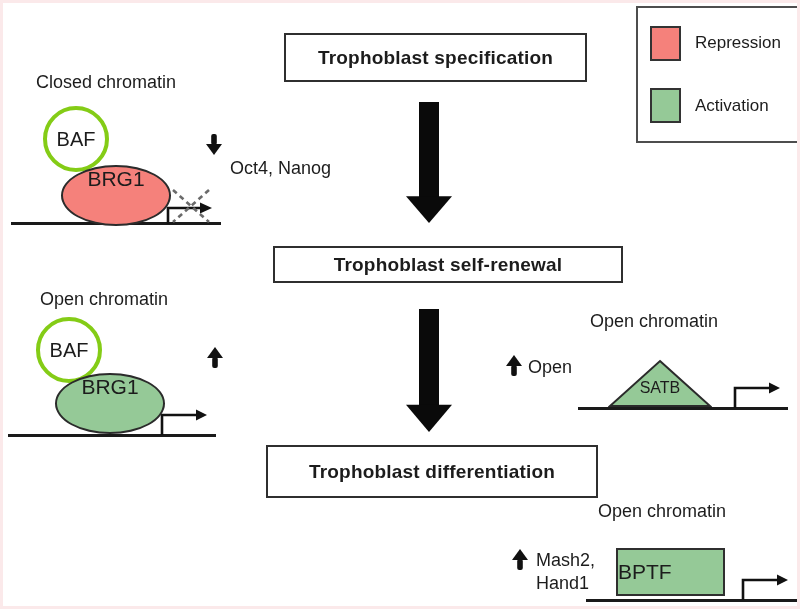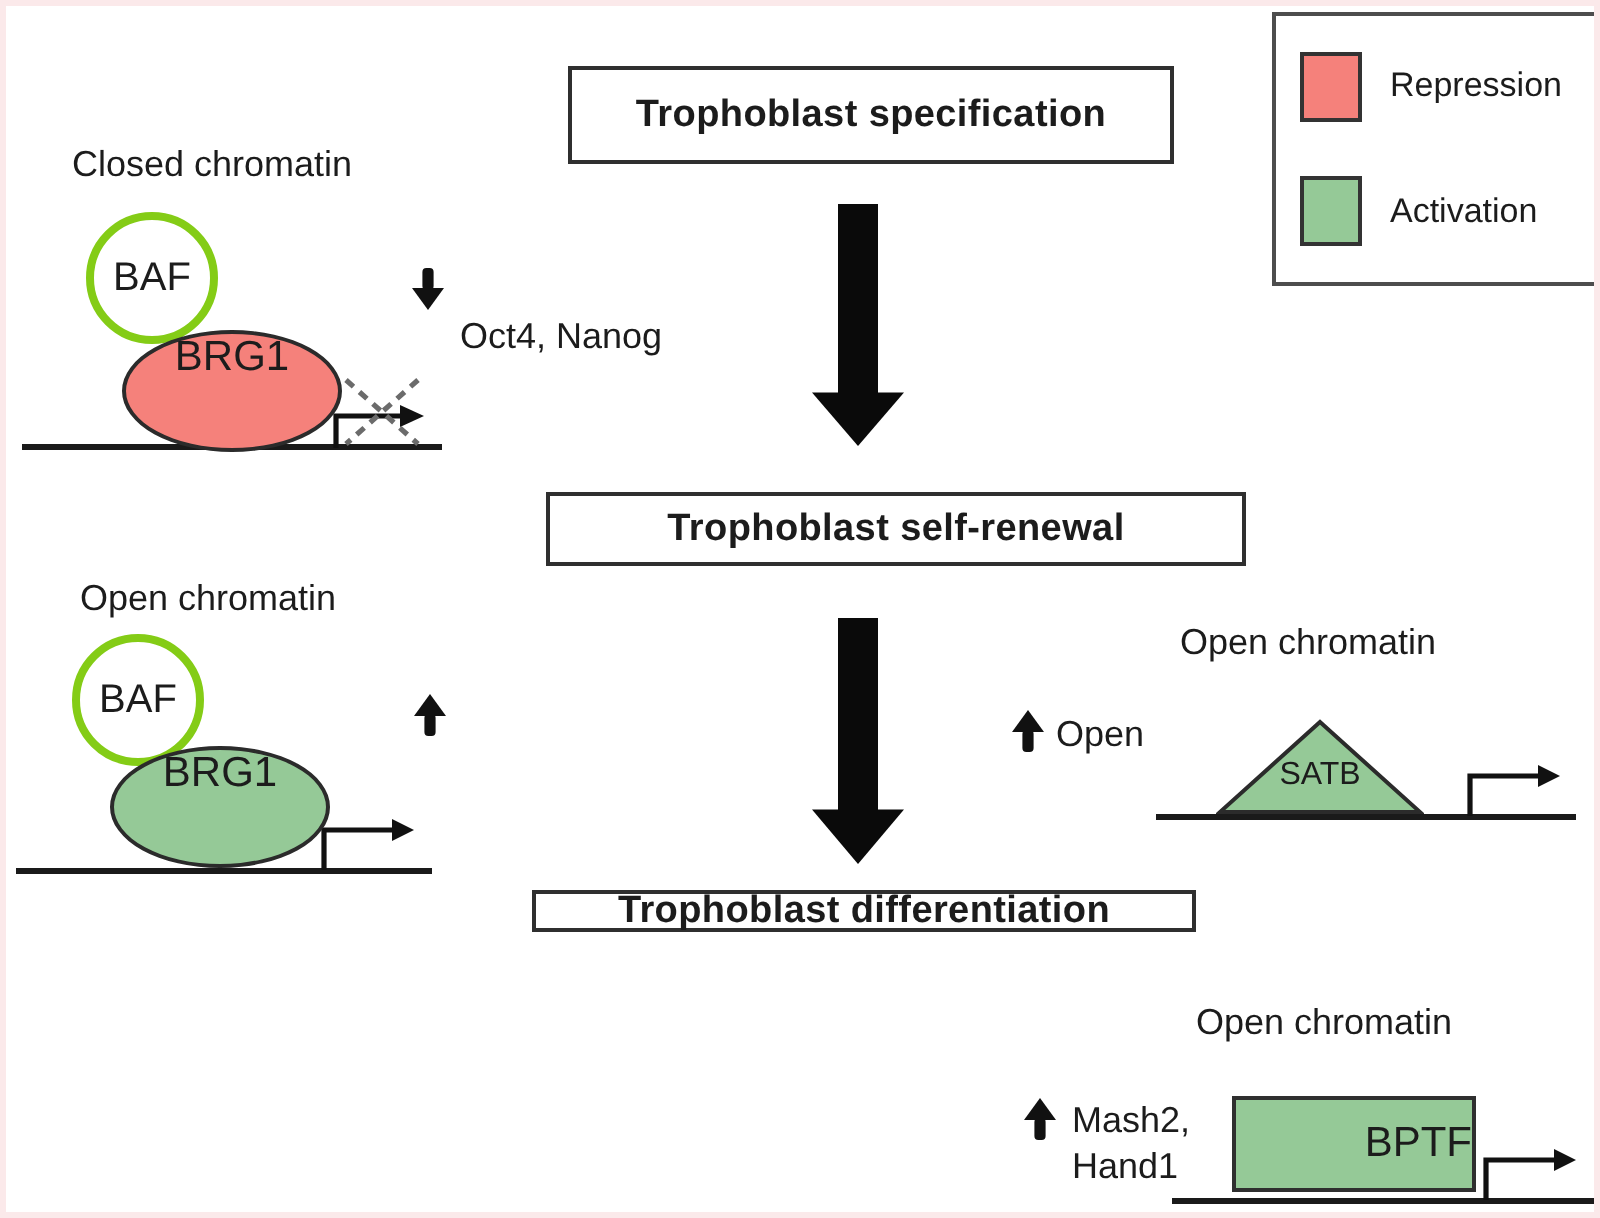--- a/index.html
+++ b/index.html
@@ -30,23 +30,23 @@
     display:flex;align-items:center;justify-content:center;
     font-size:20px;z-index:1;
   }
   .brg-ellipse{
     position:absolute;width:110px;height:61px;border-radius:50%;
     border:2px solid #2b2b2b;box-sizing:border-box;
     display:flex;align-items:flex-start;justify-content:center;
     font-size:21px;z-index:2;
   }
   .bptf-rect{
-    position:absolute;width:122px;height:48px;
+    position:absolute;width:109px;height:48px;
     border:2px solid #2f2f2f;box-sizing:border-box;
-    display:flex;align-items:center;justify-content:flex-end;
+    display:flex;align-items:center;justify-content:flex-start;
     font-size:21px;
   }
   .baseline{position:absolute;height:3px;background:#1a1a1a;}
   .legend-box{
     position:absolute;left:633px;top:3px;width:163px;height:137px;
     border:2px solid #4d4d4d;background:#fff;box-sizing:border-box;
     display:flex;flex-direction:column;justify-content:space-around;
     padding:4px 0;
   }
   .legend-row{display:flex;align-items:center;gap:14px;padding-left:12px;}
@@ -60,21 +60,21 @@
 <div class="frame">
 
   <div class="stage-box" style="left:281px;top:30px;width:303px;height:49px;">
     <span>Trophoblast specification</span>
   </div>
 
   <div class="stage-box" style="left:270px;top:243px;width:350px;height:37px;">
     <span>Trophoblast self-renewal</span>
   </div>
 
-  <div class="stage-box" style="left:263px;top:442px;width:332px;height:21px;">
+  <div class="stage-box" style="left:263px;top:442px;width:332px;height:53px;">
     <span>Trophoblast differentiation</span>
   </div>
 
   <svg class="abs" style="left:403px;top:99px;" width="46" height="121" viewBox="0 0 46 122" preserveAspectRatio="none">
     <rect x="13" y="0" width="20" height="96" fill="#0a0a0a"></rect>
     <polygon points="0,95 46,95 23,122" fill="#0a0a0a"></polygon>
   </svg>
 
   <svg class="abs" style="left:403px;top:306px;" width="46" height="123" viewBox="0 0 46 122" preserveAspectRatio="none">
     <rect x="13" y="0" width="20" height="96" fill="#0a0a0a"></rect>

